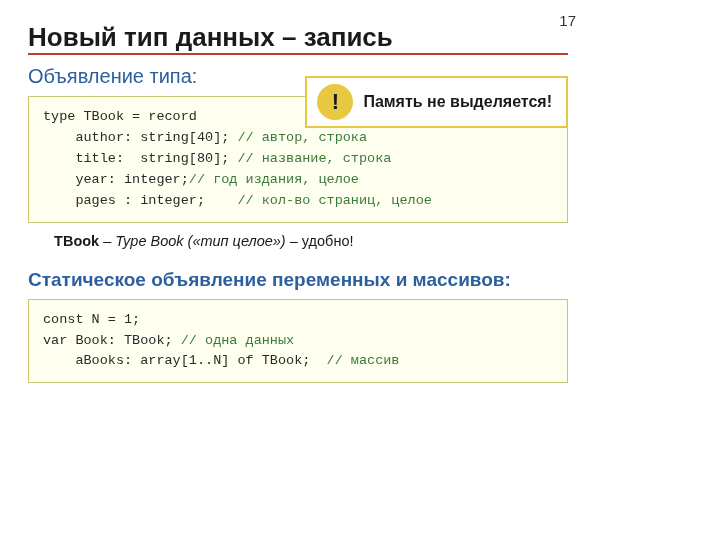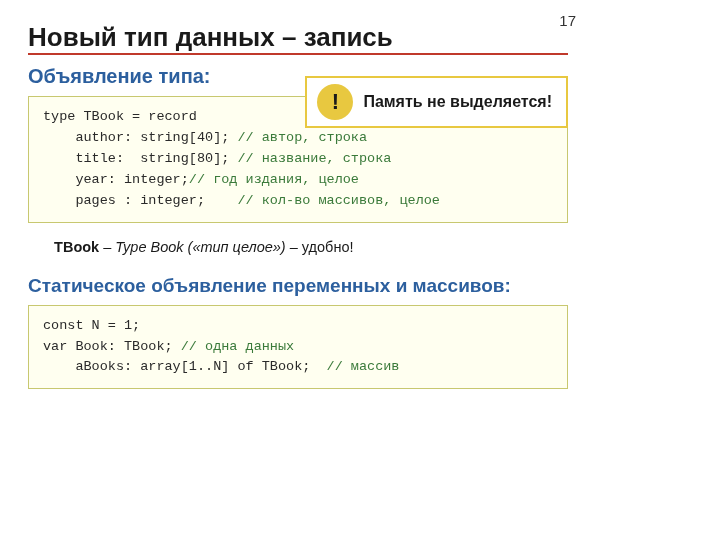--- a/index.html
+++ b/index.html
@@ -33,34 +33,34 @@
       font-size: 26px;
       font-weight: bold;
       color: #1a1a1a;
       margin-bottom: 10px;
       margin-top: 4px;
       border-bottom: 2px solid #c0392b;
     }
 
     .section-label {
       font-size: 20px;
-      font-weight: bold;
+      font-weight: normal;
       color: #2c5f9e;
       margin-bottom: 8px;
       margin-top: 6px;
     }
 
     .code-block {
       background: #fffff0;
       border: 1px solid #c8c870;
       padding: 10px 14px;
       font-family: 'Courier New', Courier, monospace;
       font-size: 13.5px;
       color: #2a2a2a;
-      margin-bottom: 16px;
+      margin-bottom: 10px;
       line-height: 1.55;
     }
 
     .code-block .comment {
       color: #3a7a3a;
     }
 
     .note-text {
       font-size: 14.5px;
       color: #1a1a1a;
@@ -126,21 +126,21 @@
   <div class="warning-banner">
     <div class="warning-icon">!</div>
     <div class="warning-text">Память не выделяется!</div>
   </div>
 
   <div class="code-block">
     <div><span>type TBook = record</span></div>
     <div><span>&nbsp;&nbsp;&nbsp;&nbsp;author: string[40]; </span><span class="comment">// автор, строка</span></div>
     <div><span>&nbsp;&nbsp;&nbsp;&nbsp;title:&nbsp;&nbsp;string[80]; </span><span class="comment">// название, строка</span></div>
     <div><span>&nbsp;&nbsp;&nbsp;&nbsp;year: integer;</span><span class="comment">// год издания, целое</span></div>
-    <div><span>&nbsp;&nbsp;&nbsp;&nbsp;pages : integer;&nbsp;&nbsp;&nbsp;&nbsp;</span><span class="comment">// кол-во массивов, целое</span></div>
+    <div><span>&nbsp;&nbsp;&nbsp;&nbsp;pages : integer;&nbsp;&nbsp;&nbsp;&nbsp;</span><span class="comment">// кол-во страниц, целое</span></div>
   </div>
 
   <div class="note-text">
     <span>&nbsp;&nbsp;<strong>TBook</strong> – <em>Type Book («тип целое»)</em> – удобно!</span>
   </div>
 
   <div class="section2-label">Статическое объявление переменных и массивов:</div>
 
   <div class="code-block">
     <div><span>const N = 1;</span></div>

